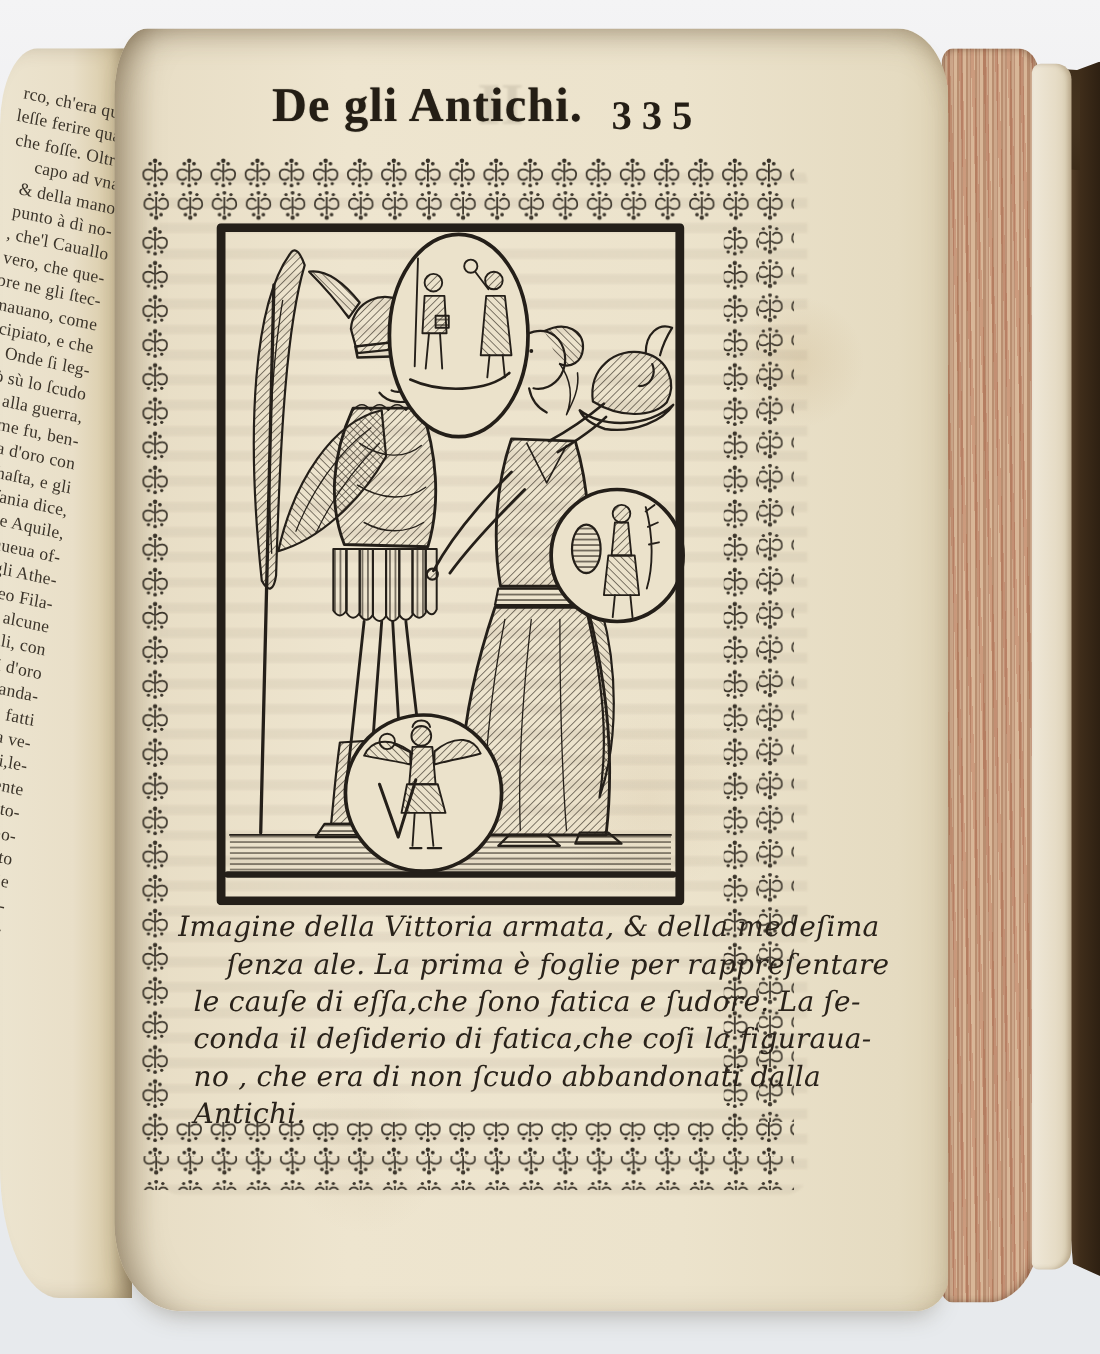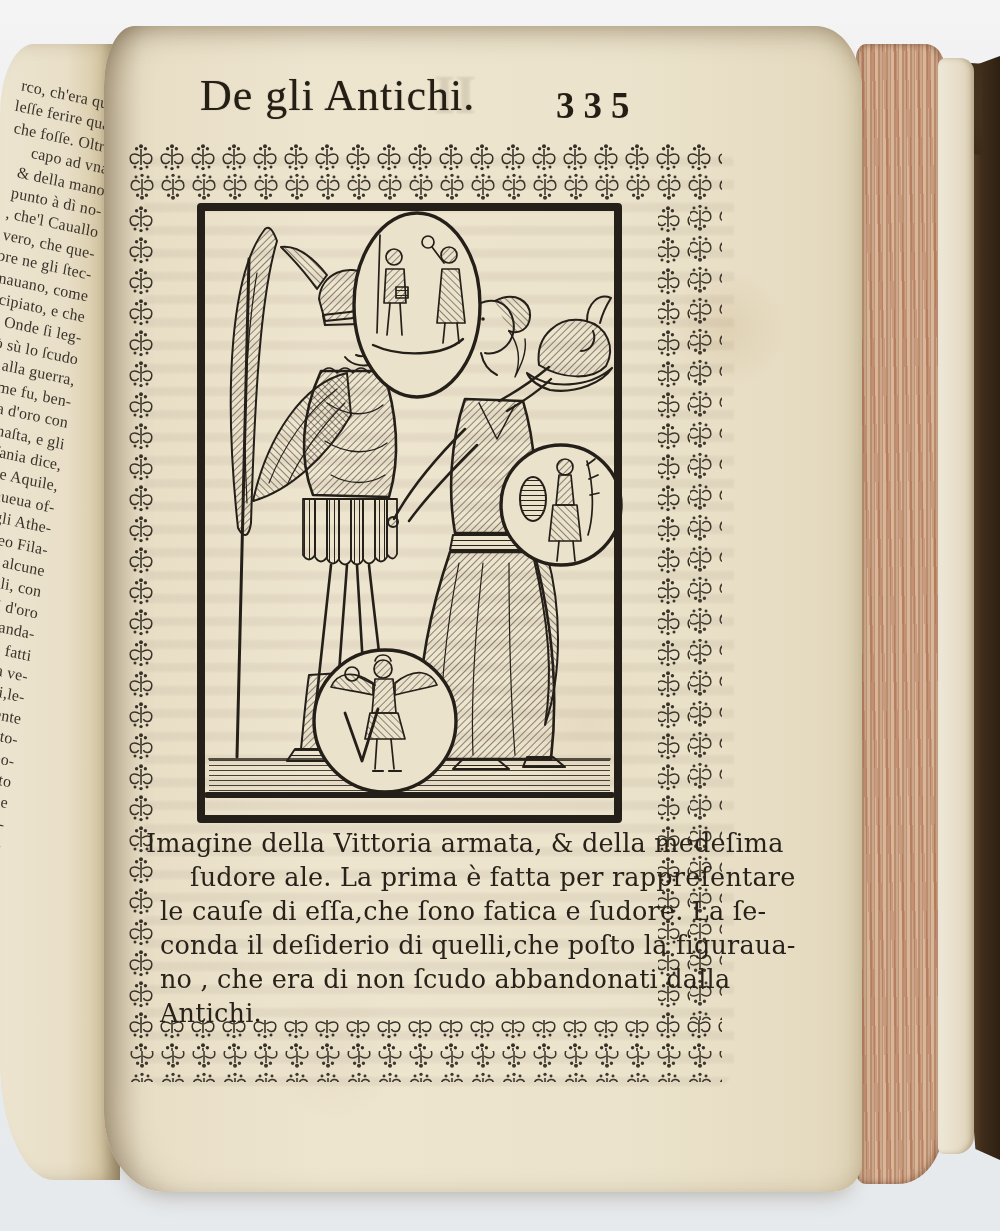--- a/index.html
+++ b/index.html
@@ -45,37 +45,37 @@
     border-radius:30px 46px 30px 60px / 60px 64px 30px 80px;
     box-shadow:inset 26px 0 36px -20px rgba(70,52,30,.5),
                inset -14px 0 26px -18px rgba(120,95,60,.4),
                inset 0 26px 30px -24px rgba(110,90,60,.5),
                0 14px 22px -12px rgba(90,80,60,.4);}
   .show-through{position:absolute;left:40px;top:120px;width:590px;height:940px;
     background:repeating-linear-gradient(0deg, rgba(110,95,70,.07) 0 9px, rgba(110,95,70,0) 9px 23px);
     filter:blur(1px);border-radius:20px;}
 
   .running-header{position:absolute;left:0;top:44px;width:758px;height:70px;color:#241e15;}
-  .header-title{position:absolute;left:96px;width:330px;text-align:left;
-    font-size:44px;letter-spacing:1px;font-weight:400;
+  .header-title{position:absolute;left:96px;width:330px;text-align:right;
+    font-size:44px;letter-spacing:1px;font-weight:700;
     text-shadow:0 0 1px rgba(35,28,18,.55);}
   .header-pagenum{position:absolute;left:452px;top:14px;width:110px;text-align:left;
     font-size:37px;letter-spacing:9px;font-weight:600;}
   .ghost-header{position:absolute;left:330px;top:-6px;font-size:54px;color:#6b6150;
     opacity:.16;transform:scaleX(-1);filter:blur(1px);font-weight:700;}
 
   
   .ornament-frame{position:absolute;left:22px;top:115px;}
 
   
   .woodcut{position:absolute;left:92px;top:177px;}
 
   
-  .caption{position:absolute;left:42px;top:800px;width:530px;
-    font-family:"DejaVu Serif",serif;
+  .caption{position:absolute;left:58px;top:800px;width:530px;
+    font-family:"DejaVu Serif",serif;font-style:italic;
     font-size:25.5px;line-height:34px;color:#29221a;letter-spacing:.2px;}
   .caption .cap-line{white-space:nowrap;}
   .caption .cap-line:nth-child(2){margin-left:44px;}
   .caption .cap-line:nth-child(n+3){margin-left:14px;}
 </style>
 </head>
 <body>
 
 <div class="photo">
 
@@ -295,20 +295,20 @@
             <path d="M148,510 L165,558 L181,506" fill="none" stroke-width="2.8"></path>
           </g>
         </g>
 
         <rect x="4" y="4" width="417" height="612" fill="none" stroke-width="8"></rect>
       </g>
     </svg>
 
     <div class="caption">
         <div class="cap-line">Imagine della Vittoria armata, &amp; della medeſima</div>
-        <div class="cap-line">ſudore ale. La prima è fatta per rappreſentare</div>
+        <div class="cap-line">ſenza ale. La prima è foglie per rappreſentare</div>
         <div class="cap-line">le cauſe di eſſa,che ſono fatica e ſudore.  La ſe-</div>
-        <div class="cap-line">conda il deſiderio di quelli,che poſto la figuraua-</div>
+        <div class="cap-line">conda il deſiderio di fatica,che coſi la figuraua-</div>
         <div class="cap-line">no , che era di non ſcudo  abbandonati dalla</div>
         <div class="cap-line">Antichi.</div>
       </div>
   </div>
 </div>
 
 </body></html>

